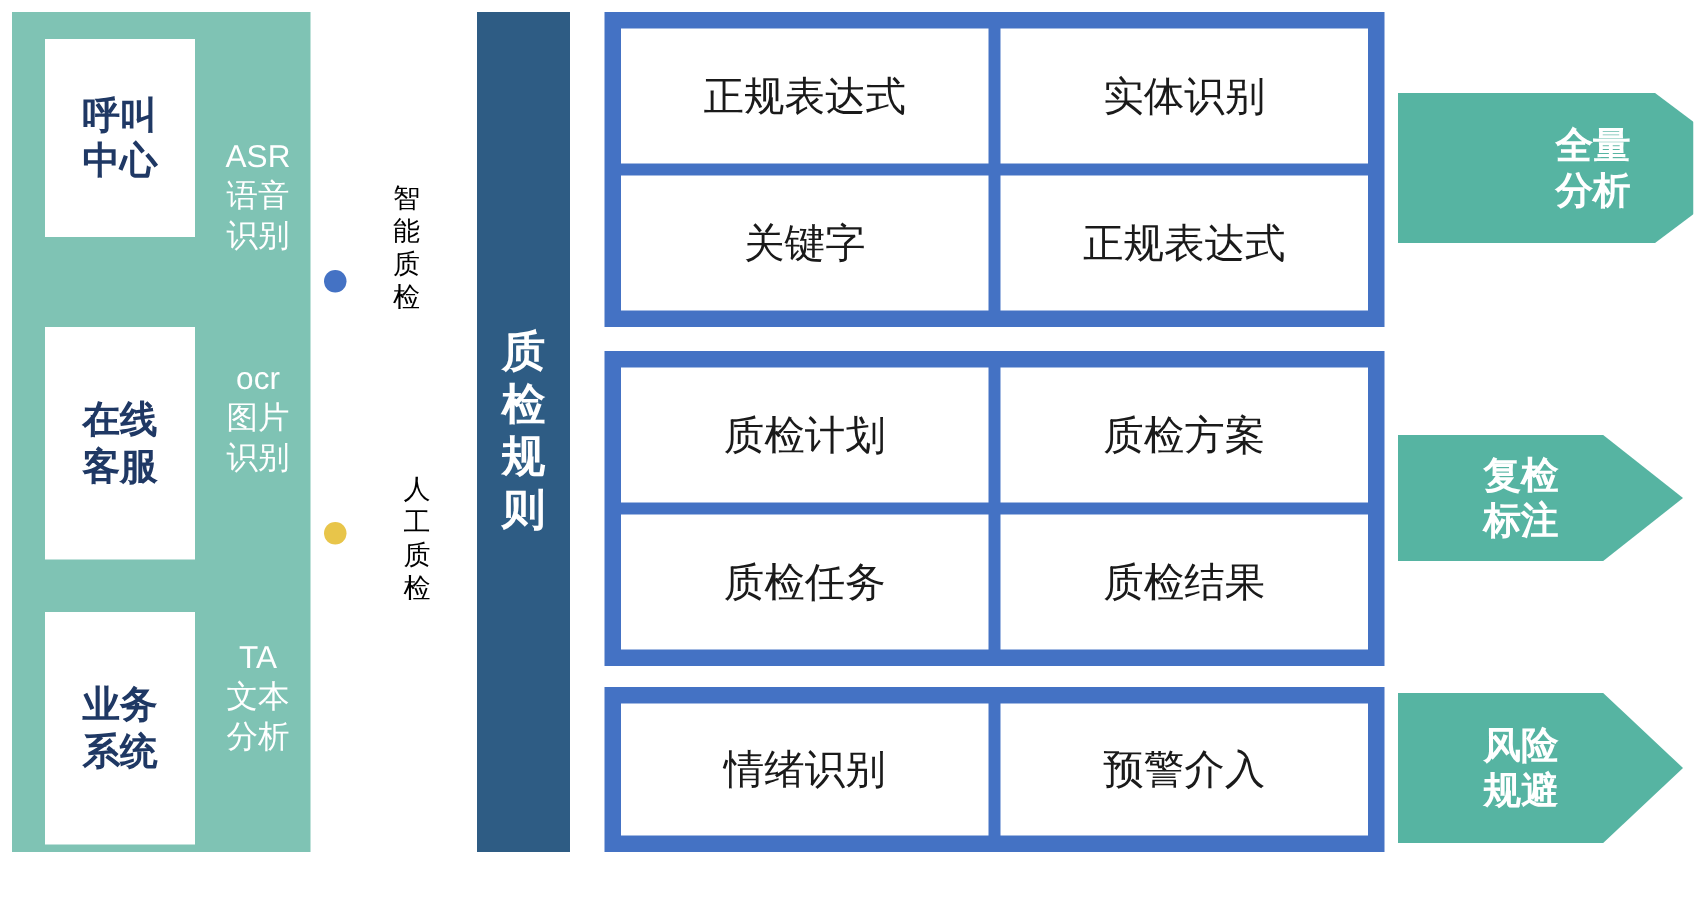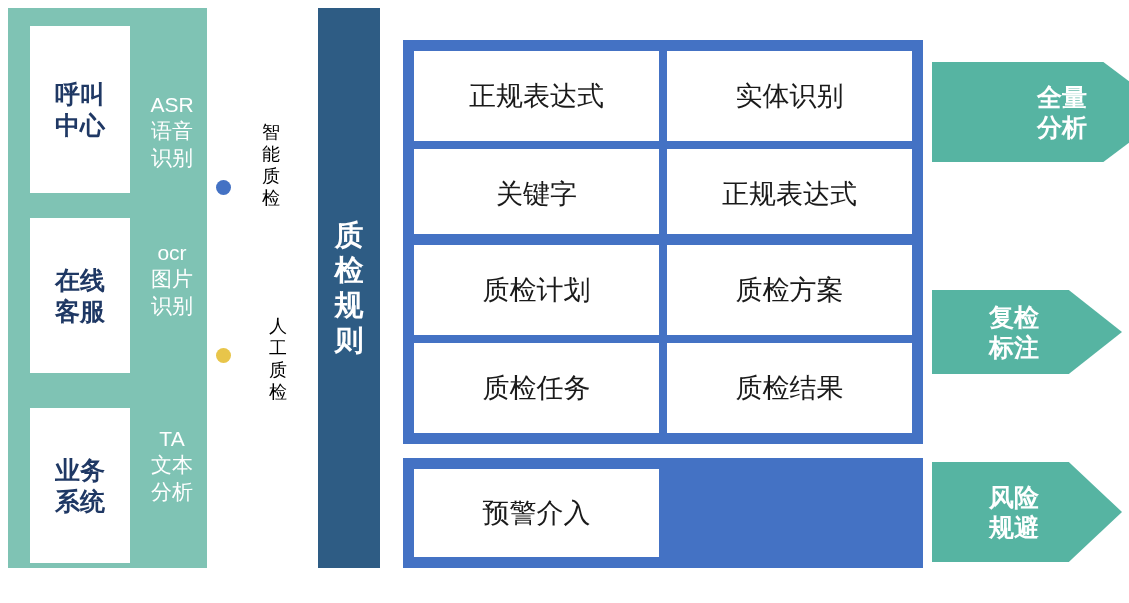--- a/index.html
+++ b/index.html
@@ -34,21 +34,21 @@
     background: #ffffff;
     display: flex;
     align-items: center;
     justify-content: center;
     text-align: center;
     font-weight: bold;
     font-size: 25px;
     color: #1f3864;
     line-height: 1.22;
   }
-  .card-1 { top: 18px; height: 167px; }
+  .card-1 { top: 18px; height: 132px; }
   .card-2 { top: 210px; height: 155px; }
   .card-3 { top: 400px; height: 155px; }
 
   .green-label {
     position: absolute;
     width: 62px;
     text-align: center;
     color: #ffffff;
     font-size: 21px;
     line-height: 1.26;
@@ -104,21 +104,21 @@
     position: absolute;
     left: 403px;
     width: 520px;
     background: #4472c4;
     box-sizing: border-box;
     padding: 11px;
     display: grid;
     grid-template-columns: 1fr 1fr;
     gap: 8px;
   }
-  .group-1 { top: 8px; height: 210px; margin-top: 32px; }
+  .group-1 { top: 8px; height: 210px; }
   .group-2 { top: 234px; height: 210px; }
   .group-3 { top: 458px; height: 110px; }
 
   .cell {
     background: #ffffff;
     display: flex;
     align-items: center;
     justify-content: center;
     font-size: 27px;
     color: #1a1a1a;
@@ -195,20 +195,21 @@
   </div>
 
   <div class="group group-2">
     <div class="cell">质检计划</div>
     <div class="cell">质检方案</div>
     <div class="cell">质检任务</div>
     <div class="cell">质检结果</div>
   </div>
 
   <div class="group group-3">
+    <div class="cell">情绪识别</div>
     <div class="cell">预警介入</div>
   </div>
 
   <div class="arrow arrow-1">
       <span style="white-space: pre-line;">全量
 分析</span>
     </div>
   <div class="arrow arrow-2">
       <span style="white-space: pre-line;">复检
 标注</span>

